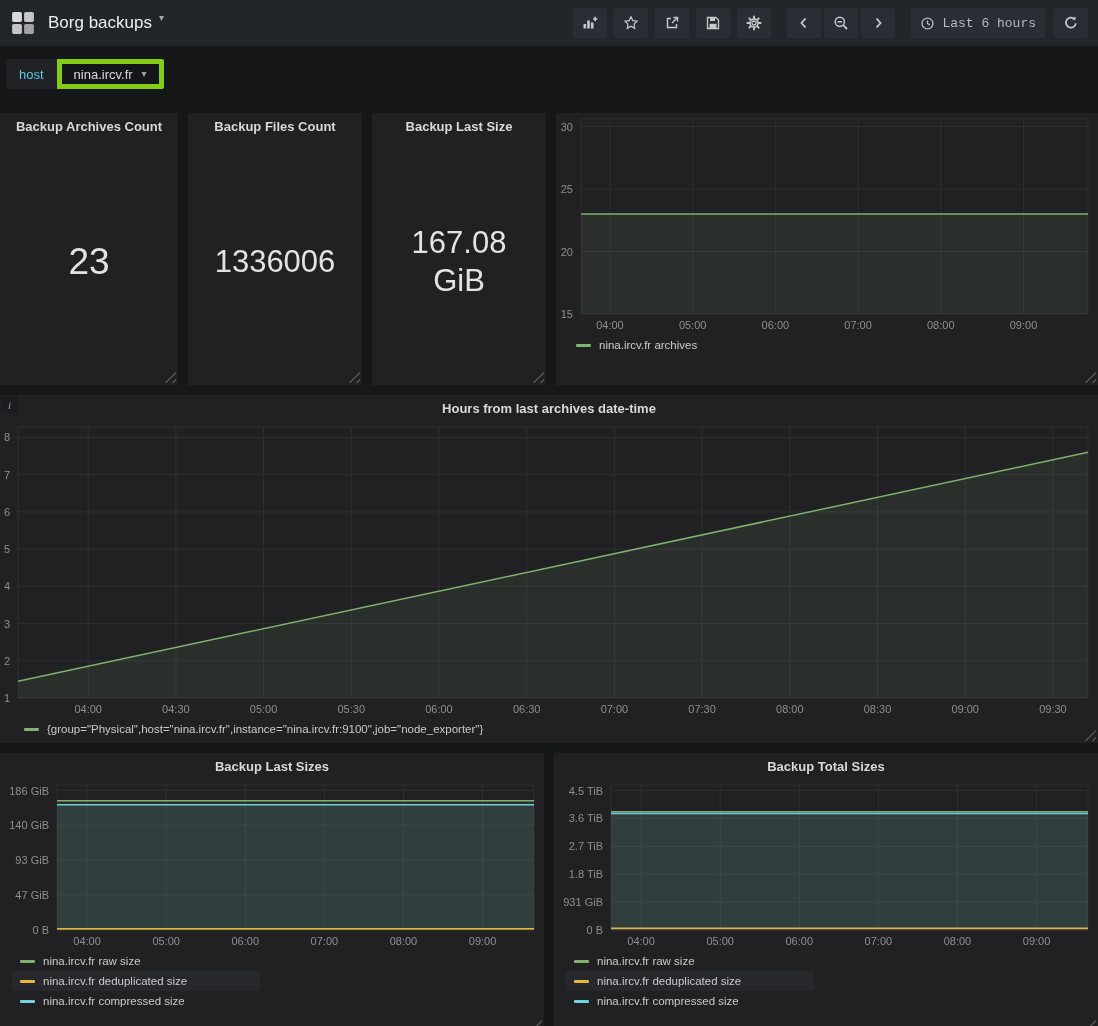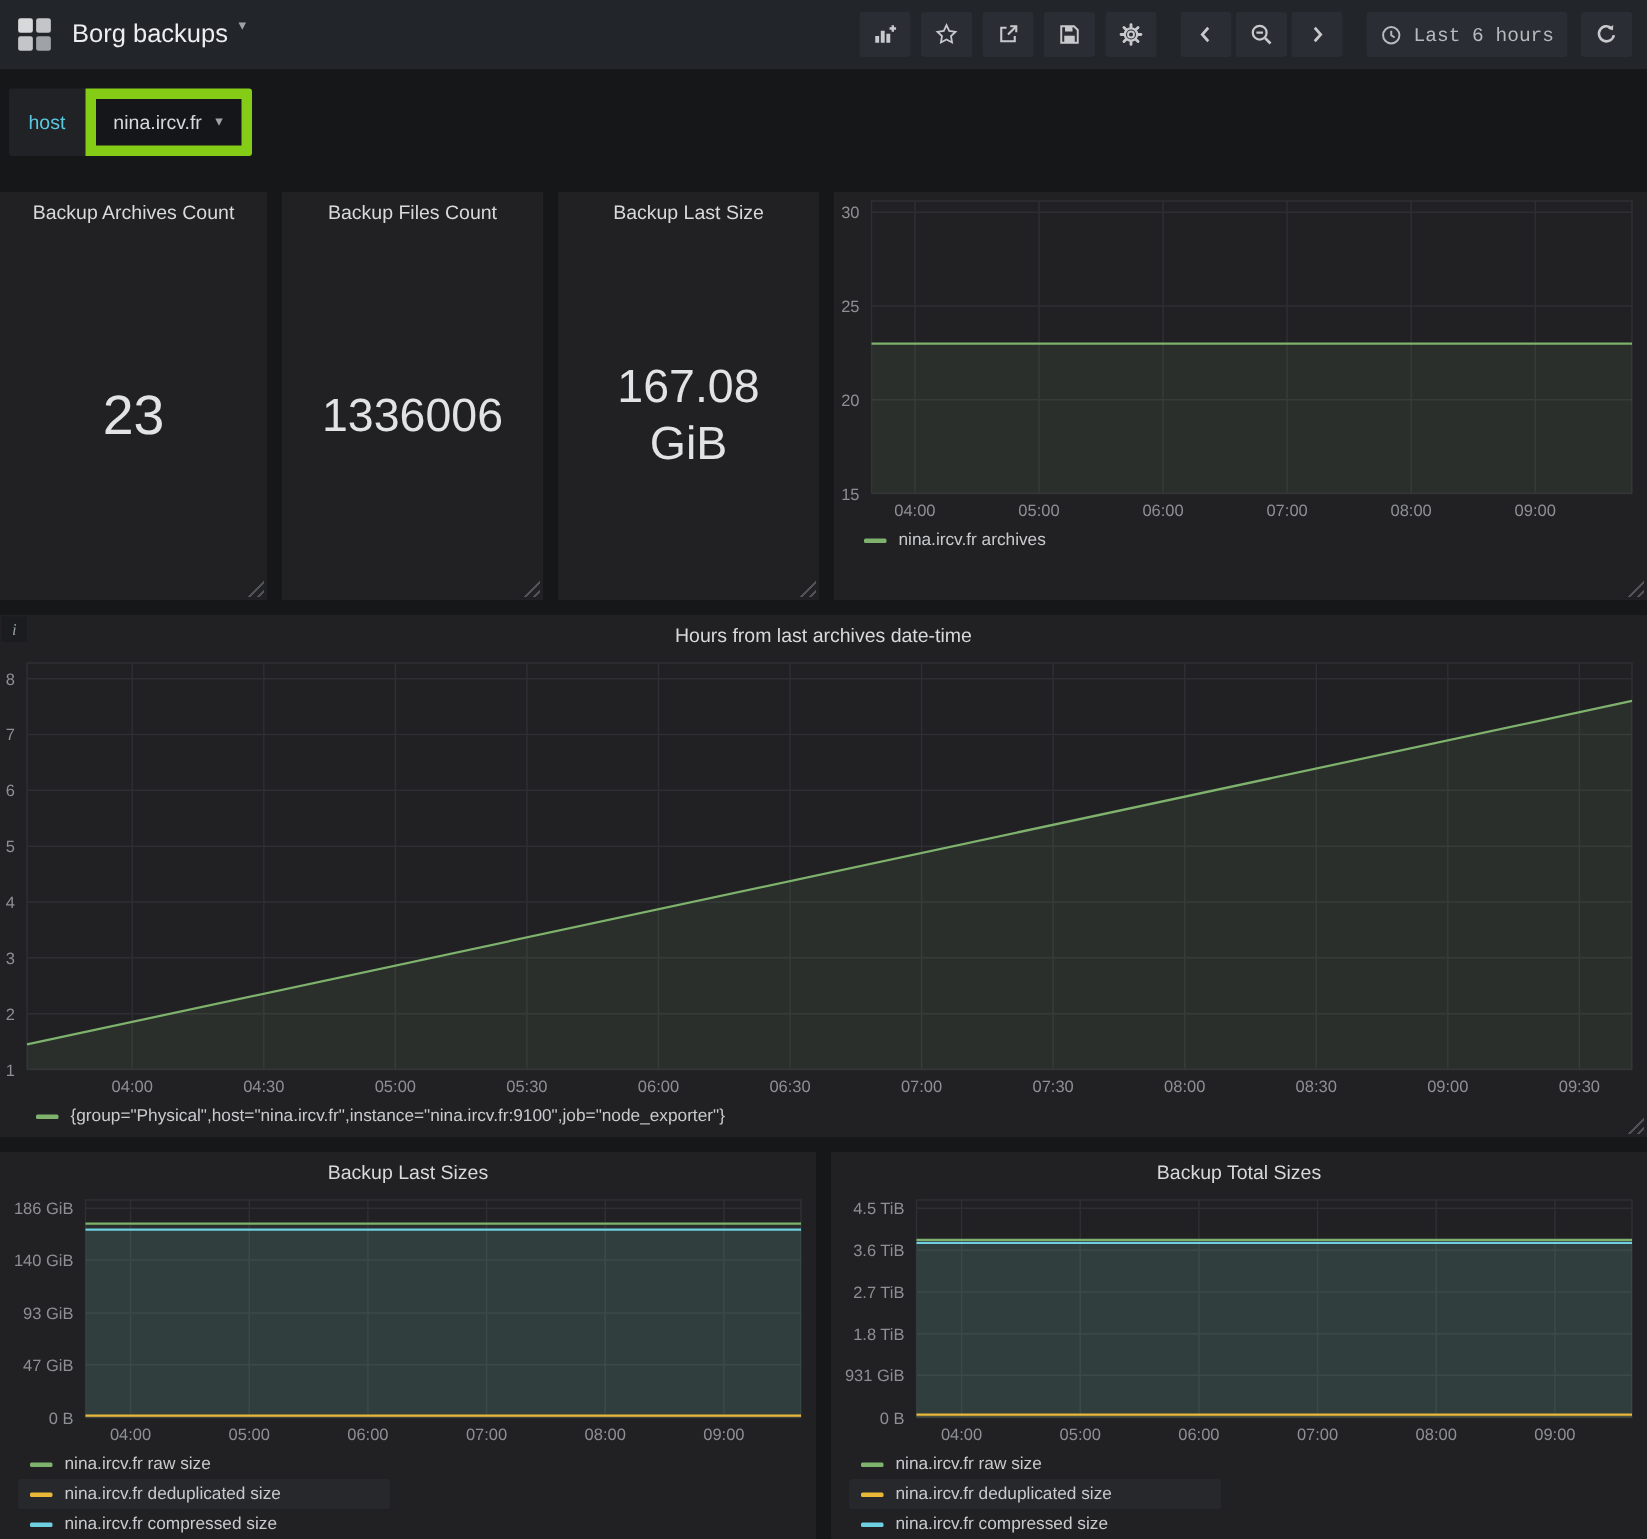--- a/index.html
+++ b/index.html
@@ -12,37 +12,37 @@
   .dash-title{display:flex;gap:7px;font-size:17px;font-weight:500;color:#eceef0;cursor:pointer}
   .caret{font-size:10px;color:#9fa3a8;line-height:1}
   .nav-right{margin-left:auto;display:flex;align-items:center;gap:7px}
   .nav-btn{height:30px;min-width:34px;padding:0 9px;background:#2a2d33;border:none;border-radius:2px;display:flex;align-items:center;justify-content:center;gap:7px;color:#c7c9cc;cursor:pointer}
   .btn-cluster{display:flex;gap:3px;margin-left:9px}
   .time-btn{margin-left:9px;font-size:13px;color:#b7babd;font-family:Liberation Mono, monospace}
   .refresh-btn{margin-left:2px}
 
   
   .submenu{display:flex;align-items:center;padding:13px 6px 15px 6px}
-  .var{display:flex;height:45px;font-size:13px}
+  .var{display:flex;height:30px;font-size:13px}
   .var-label{display:flex;align-items:center;padding:0 13px;background:#202226;color:var(--variable-label,#5ac8de);border-radius:2px 0 0 2px}
-  .var-value{display:flex;align-items:center;gap:9px;padding:0 12px;background:#141619;border:7px solid #84cc16;color:#d8d9da;cursor:pointer;border-radius:0 2px 2px 0}
+  .var-value{display:flex;align-items:center;gap:9px;padding:0 12px;background:#141619;border:5px solid #84cc16;color:#d8d9da;cursor:pointer;border-radius:0 2px 2px 0}
 
   
   .dashboard{padding-top:9px}
   .row{display:flex;gap:10px;margin-bottom:10px}
   .row-1{height:272px}
   .row-2{height:348px}
   .row-3{height:280px}
   .w178{width:178px;flex:none}
   .w174{width:174px;flex:none}
   .grow{flex:1 1 0;min-width:0}
   .row-3>.panel{flex:1 1 0;min-width:0}
 
   .panel{background:var(--panel-bg,#212124);position:relative;display:flex;flex-direction:column}
-  .panel-title{height:26px;flex:none;display:flex;align-items:center;justify-content:center;font-size:13px;font-weight:400;color:#d8d9da;cursor:pointer}
+  .panel-title{height:26px;flex:none;display:flex;align-items:center;justify-content:center;font-size:13px;font-weight:700;color:#d8d9da;cursor:pointer}
   .panel-info{position:absolute;top:1px;left:1px;width:17px;height:17px;background:#1a1c1f;color:#9aa0a5;font-size:11px;font-style:italic;font-family:"Liberation Serif",serif;display:flex;align-items:center;justify-content:center;z-index:2;cursor:pointer}
   .resize-handle{position:absolute;right:2px;bottom:2px;width:12px;height:12px;cursor:nwse-resize;background:repeating-linear-gradient(135deg,#505257 0 1.5px,transparent 1.5px 4.5px);clip-path:polygon(100% 0,100% 100%,0 100%)}
 
   
   .stat-value{flex:1;display:flex;align-items:center;justify-content:center;text-align:center;font-weight:400;color:#e2e3e4;padding:0 28px;line-height:1.22}
   .stat-lg{font-size:37px}
   .stat-md{font-size:31px}
 
   
   .chart{position:relative;flex:none;cursor:crosshair}

